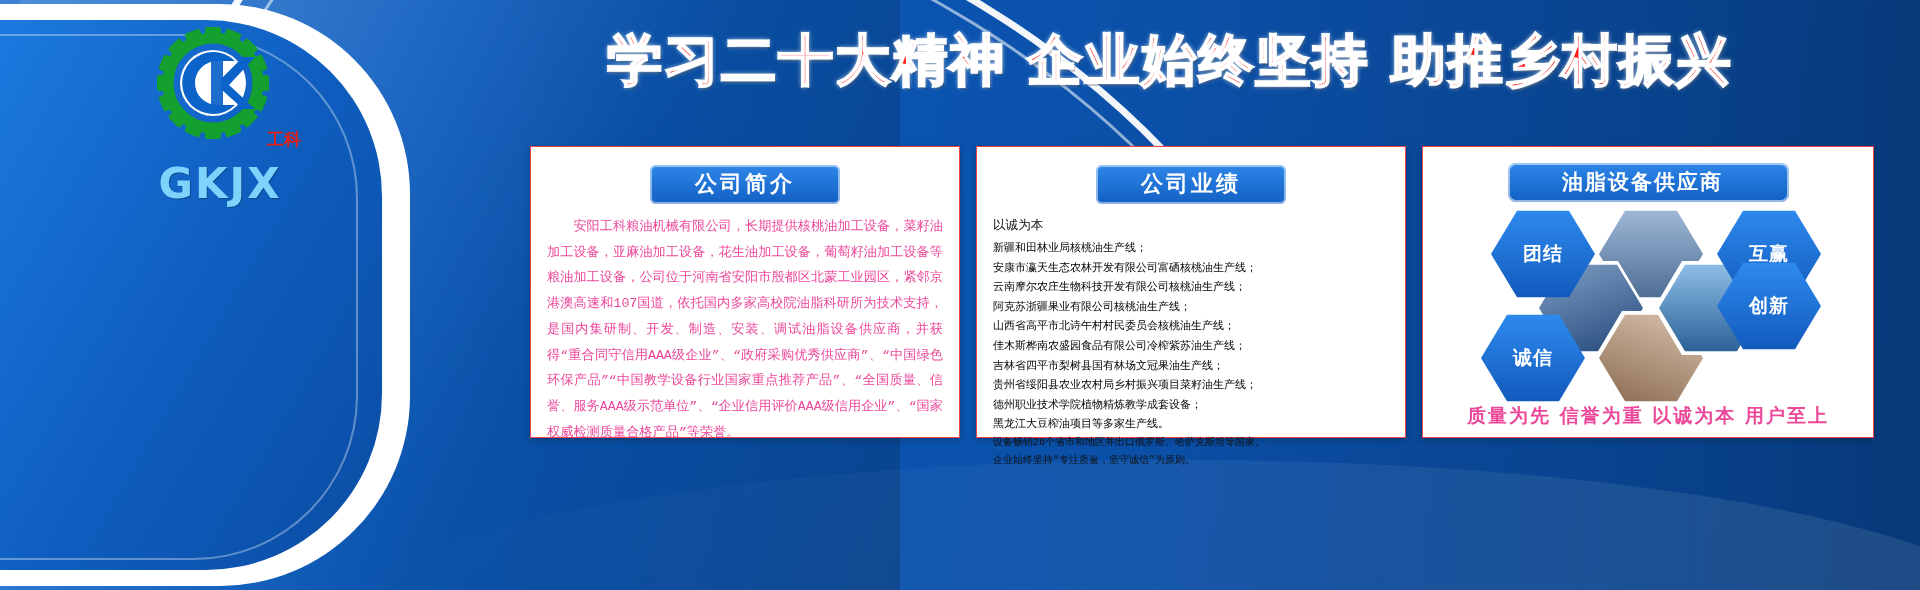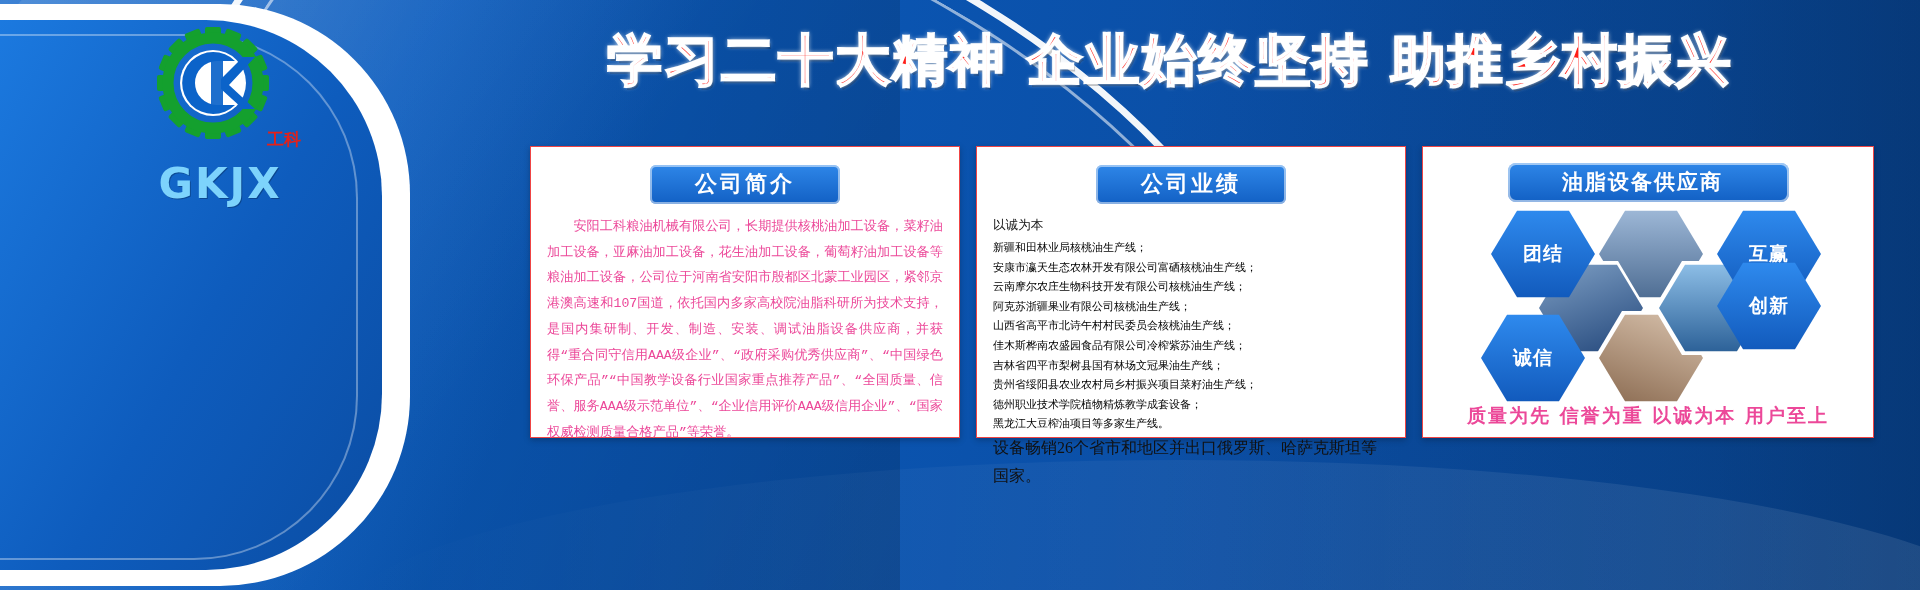--- a/index.html
+++ b/index.html
@@ -214,22 +214,22 @@
     margin: 0 0 2px 0;
   }
   .perf-item {
     font-family: "DejaVu Sans", sans-serif;
     font-size: 11px;
     line-height: 1.78;
     color: #000000;
     margin: 0;
   }
   .perf-foot {
-    font-family: Liberation Serif, serif;
-    font-size: 16px;
+    font-family: Liberation Mono, monospace;
+    font-size: 10px;
     line-height: 1.78;
     color: #111;
     margin: 0;
   }
   
   .supplier-title {
     margin: 4px auto 6px auto;
     width: 270px;
     text-align: center;
     color: #ffffff;
@@ -352,20 +352,21 @@
       <p class="perf-item">安康市瀛天生态农林开发有限公司富硒核桃油生产线；</p>
       <p class="perf-item">云南摩尔农庄生物科技开发有限公司核桃油生产线；</p>
       <p class="perf-item">阿克苏浙疆果业有限公司核桃油生产线；</p>
       <p class="perf-item">山西省高平市北诗午村村民委员会核桃油生产线；</p>
       <p class="perf-item">佳木斯桦南农盛园食品有限公司冷榨紫苏油生产线；</p>
       <p class="perf-item">吉林省四平市梨树县国有林场文冠果油生产线；</p>
       <p class="perf-item">贵州省绥阳县农业农村局乡村振兴项目菜籽油生产线；</p>
       <p class="perf-item">德州职业技术学院植物精炼教学成套设备；</p>
       <p class="perf-item">黑龙江大豆榨油项目等多家生产线。</p>
       <p class="perf-foot">设备畅销26个省市和地区并出口俄罗斯、哈萨克斯坦等国家。</p>
+      <p class="perf-foot">企业始终坚持“专注质量，坚守诚信”为原则。</p>
     </div>
 
     <div class="panel p3">
       <div class="supplier-title">油脂设备供应商</div>
 
       <div class="hex-cluster">
 
         <div class="hex-ring" style="left:155px; top:-4px; width:112px; height:100px;"></div>
         <div class="hex img1" style="left:160px; top:0px;"></div>
 

